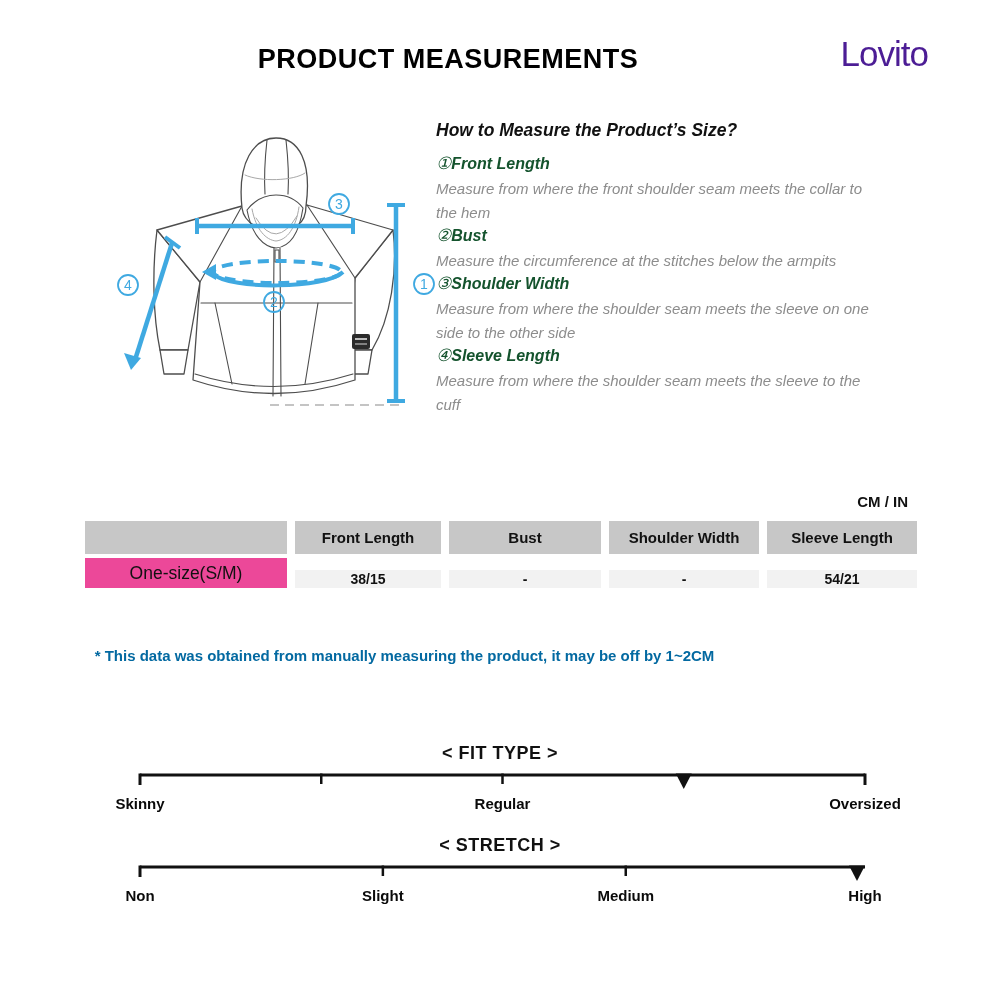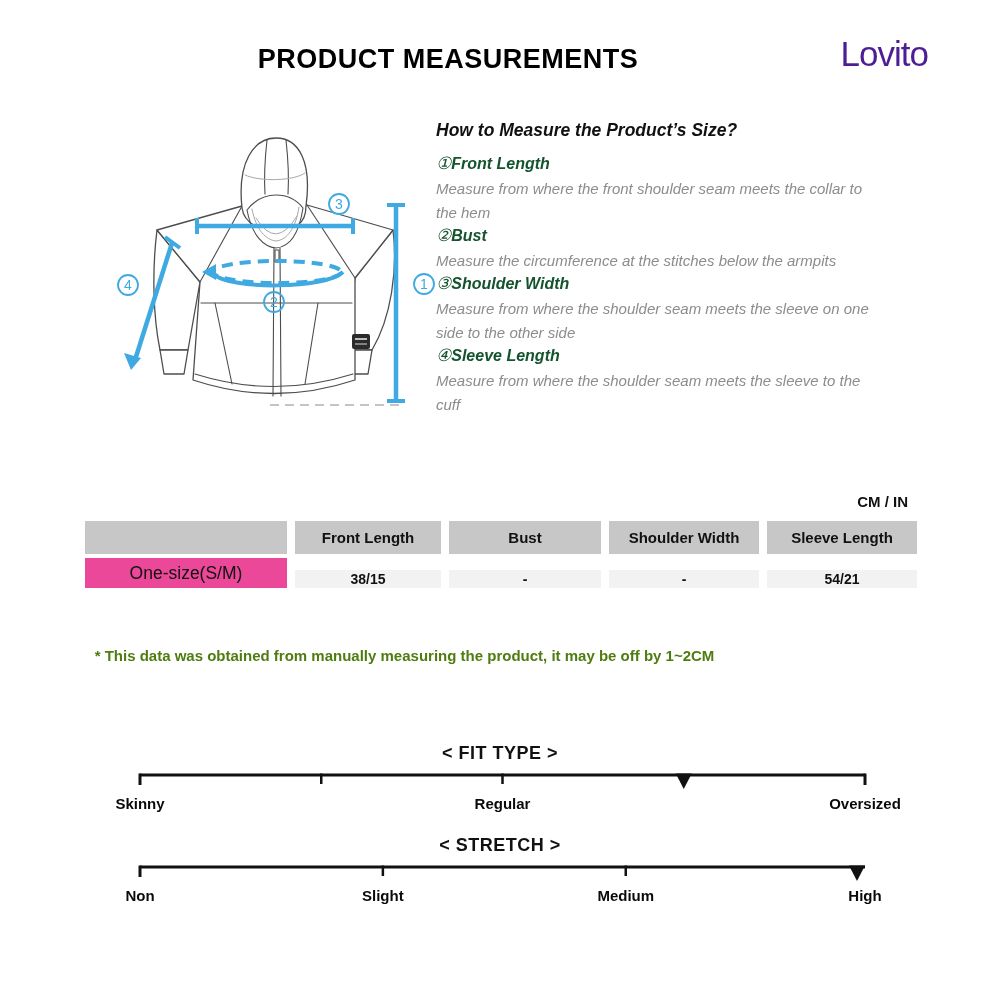--- a/index.html
+++ b/index.html
@@ -40,21 +40,21 @@
   .mtable{position:absolute; left:85px; top:521px; display:grid;
     grid-template-columns:202px 146px 152px 150px 150px;
     grid-template-rows:33px 30px; column-gap:8px; row-gap:4px;}
   .cell{display:flex; align-items:center; justify-content:center;}
   .cell.th{background:var(--table_header_bg); font-size:15px; font-weight:bold;}
   .cell.size{background:#ec4899; font-size:17.5px; font-weight:normal;}
   .cell.val{background:var(--table_cell_bg); font-size:14px; font-weight:bold;margin-top:12px;}
 
   
   .footnote{position:absolute; left:0; top:647px; width:809px; text-align:center;
-    font-size:15px; font-weight:bold; color:#4d7c0f;}
+    font-size:15px; font-weight:bold; color:#0369a1;}
 
   
   .slider-title{position:absolute; left:0; width:1000px; text-align:center;
     font-size:18px; font-weight:bold; letter-spacing:.5px;}
   #fit-title{top:743px;} #stretch-title{top:835px;}
   .slider-svg{position:absolute; left:0; width:1000px; height:55px;}
   #slider-0{top:769px;} #slider-1{top:861px;}
   .slider-label{font-size:15px; font-weight:bold; fill:#0a0a0a; text-anchor:middle;}
 </style>
 </head>

